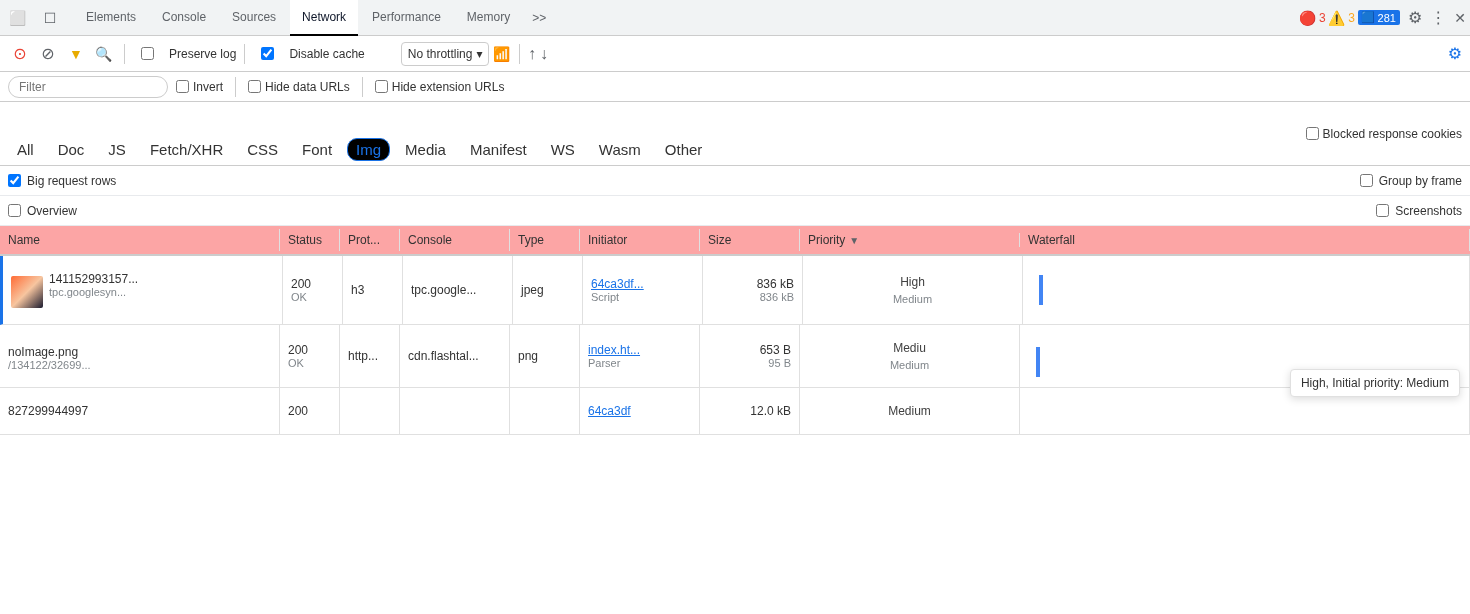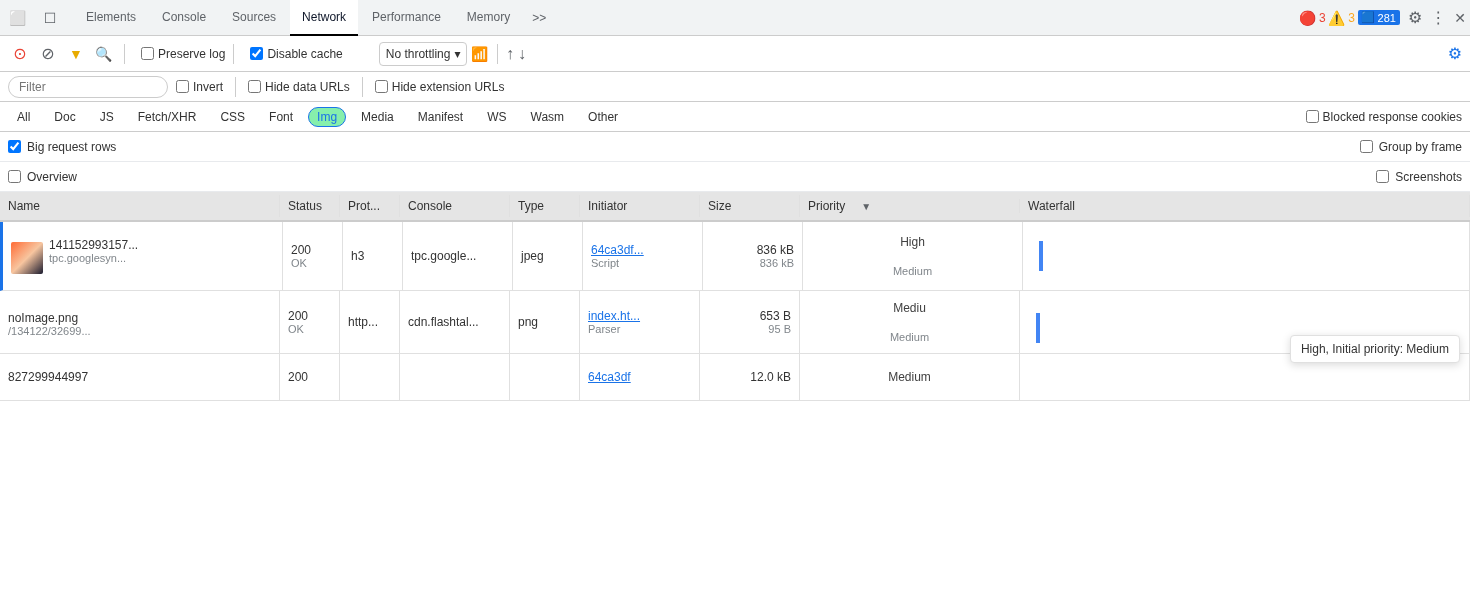--- a/index.html
+++ b/index.html
@@ -32,21 +32,21 @@
       display: flex; align-items: center; height: 36px; border-bottom: 1px solid #ccc;
       padding: 0 8px; gap: 4px; background: #fff;
     }
     .toolbar-sep { width: 1px; height: 20px; background: #ccc; margin: 0 4px; }
     .toolbar-btn {
       width: 24px; height: 24px; display: flex; align-items: center; justify-content: center;
       cursor: pointer; border-radius: 4px; color: #5f6368; font-size: 14px; border: none; background: none;
     }
     .toolbar-btn.stop { color: #ea4335; }
     .toolbar-btn.filter { color: #5f6368; }
-    .toolbar-checkbox { display: flex; align-items: flex-start; gap: 4px; font-size: 12px; cursor: pointer; padding-left: 8px; }
+    .toolbar-checkbox { display: flex; align-items: flex-start; gap: 15px; font-size: 12px; cursor: pointer; padding-left: 8px; }
     .toolbar-checkbox input[type=checkbox] { width: 13px; height: 13px; }
     .throttle-select {
       display: flex; align-items: center; gap: 4px; border: 1px solid #ccc; border-radius: 4px;
       padding: 2px 6px; cursor: pointer; font-size: 12px; height: 24px; margin-left: 32px;
     }
     .wifi-icon { font-size: 14px; color: #5f6368; cursor: pointer; }
     .upload-icon, .download-icon { font-size: 14px; color: #5f6368; cursor: pointer; }
     .settings-blue { color: #1a73e8; font-size: 16px; cursor: pointer; margin-left: auto; }
 
     
@@ -59,48 +59,48 @@
       width: 160px; outline: none; height: 22px;
     }
     .filter-option { display: flex; align-items: center; gap: 4px; font-size: 12px; cursor: pointer; }
 
     
     .type-filter-row {
       display: flex; align-items: center; min-height: 30px; border-bottom: 1px solid #ccc;
       padding: 4px 8px; gap: 6px; background: #fff; flex-wrap: wrap;
     }
     .type-btn {
-      padding: 2px 8px; border: 1px solid transparent; border-radius: 10px; font-size: 12px;
-      cursor: pointer; background: none; color: #333;
-    }
-    .type-btn.active { background: #86efac; border-color: #1a73e8; color: #1a73e8; font-weight: 500; }
+      padding: 2px 8px; border: 1px solid transparent; border-radius: 10px; font-size: 15px;
+      cursor: pointer; background: none; color: #333; margin-top: 32px;
+    }
+    .type-btn.active { background: #000000; border-color: #1a73e8; color: #1a73e8; font-weight: 500; }
     .blocked-cookies { display: flex; align-items: center; gap: 4px; font-size: 12px; margin-left: auto; cursor: pointer; }
 
     
     .options-row {
       display: flex; align-items: center; height: 30px; border-bottom: 1px solid #e8eaed;
       padding: 0 8px; gap: 24px; background: #fff;
     }
     .option-item { display: flex; align-items: center; gap: 6px; font-size: 12px; cursor: pointer; }
     .option-item input[type=checkbox] { width: 13px; height: 13px; }
     .options-right { margin-left: auto; display: flex; gap: 24px; }
 
     
     .table-header {
       display: flex; align-items: center; height: 30px; border-bottom: 2px solid #ccc;
-      background: #e5e5e5; font-size: 12px; color: #333; font-weight: 500;
+      background: #fca5a5; font-size: 12px; color: #333; font-weight: 500;
     }
     .col-name { width: 280px; padding: 0 8px; border-right: 1px solid #e0e0e0; flex-shrink: 0; }
     .col-status { width: 60px; padding: 0 8px; border-right: 1px solid #e0e0e0; flex-shrink: 0; }
     .col-prot { width: 60px; padding: 0 8px; border-right: 1px solid #e0e0e0; flex-shrink: 0; }
     .col-domain { width: 110px; padding: 0 8px; border-right: 1px solid #e0e0e0; flex-shrink: 0; }
     .col-type { width: 70px; padding: 0 8px; border-right: 1px solid #e0e0e0; flex-shrink: 0; }
     .col-initiator { width: 120px; padding: 0 8px; border-right: 1px solid #e0e0e0; flex-shrink: 0; }
     .col-size { width: 100px; padding: 0 8px; border-right: 1px solid #e0e0e0; flex-shrink: 0; }
-    .col-priority { width: 220px; padding: 0 8px; border-right: 1px solid #e0e0e0; flex-shrink: 0; display: flex; align-items: center; gap: 16px; }
+    .col-priority { width: 220px; padding: 0 8px; border-right: 1px solid #e0e0e0; flex-shrink: 0; display: flex; align-items: center; gap: 4px; }
     .col-waterfall { flex: 1; padding: 0 8px; }
 
     
     .table-body { overflow-y: auto; }
     .table-row {
       display: flex; align-items: stretch; border-bottom: 1px solid #e0e0e0;
       min-height: 50px; background: #fff;
     }
     .cell { padding: 4px 8px; border-right: 1px solid #e0e0e0; display: flex; flex-direction: column; justify-content: center; font-size: 12px; }
     .cell-name { width: 280px; flex-shrink: 0; display: flex; gap: 6px; align-items: flex-start; padding: 16px 8px; }

